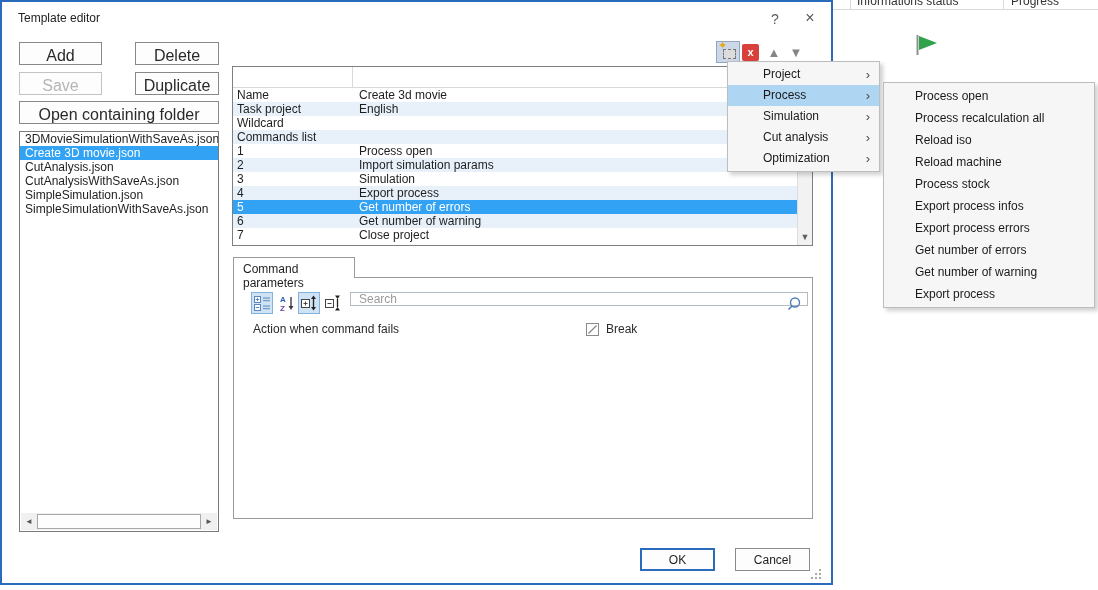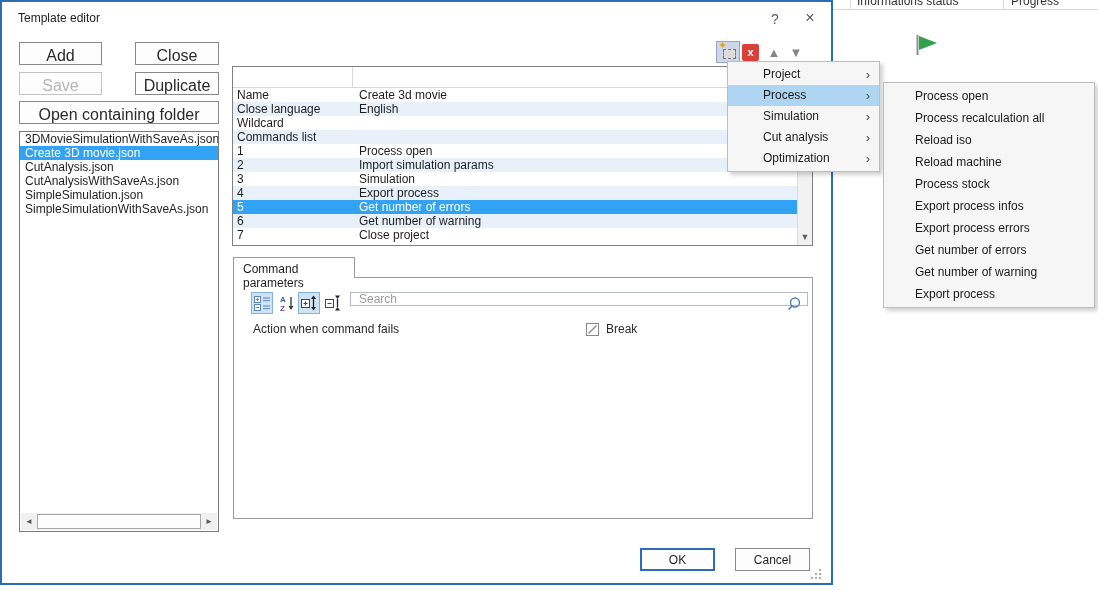--- a/index.html
+++ b/index.html
@@ -132,21 +132,21 @@
       <polygon points="4,1 22,8 4,15" fill="#2fa24b"></polygon>
     </svg>
   </div>
 
   <div class="dialog">
     <span class="dlg-title">Template editor</span>
     <button class="cap-btn btn-help">?</button>
     <button class="cap-btn btn-close">×</button>
 
     <div class="pbtn btn-add">Add</div>
-    <div class="pbtn btn-delete">Close</div>
+    <div class="pbtn btn-delete">Delete</div>
     <div class="pbtn btn-save">Save</div>
     <div class="pbtn btn-duplicate">Duplicate</div>
     <div class="pbtn btn-folder">Open containing folder</div>
 
     <div class="tlist">
       <div>
 
 
           <div class="tl-item">
             <span>3DMovieSimulationWithSaveAs.json</span>
@@ -193,21 +193,21 @@
         <div class="th2"></div>
       </div>
       <div>
 
           <div class="trow">
             <div class="key">Name</div>
             <div class="val">Create 3d movie</div>
           </div>
 
           <div class="trow alt">
-            <div class="key">Close language</div>
+            <div class="key">Task project</div>
             <div class="val">English</div>
           </div>
 
           <div class="trow">
             <div class="key">Wildcard</div>
             <div class="val"></div>
           </div>
 
           <div class="trow alt">
             <div class="key">Commands list</div>

